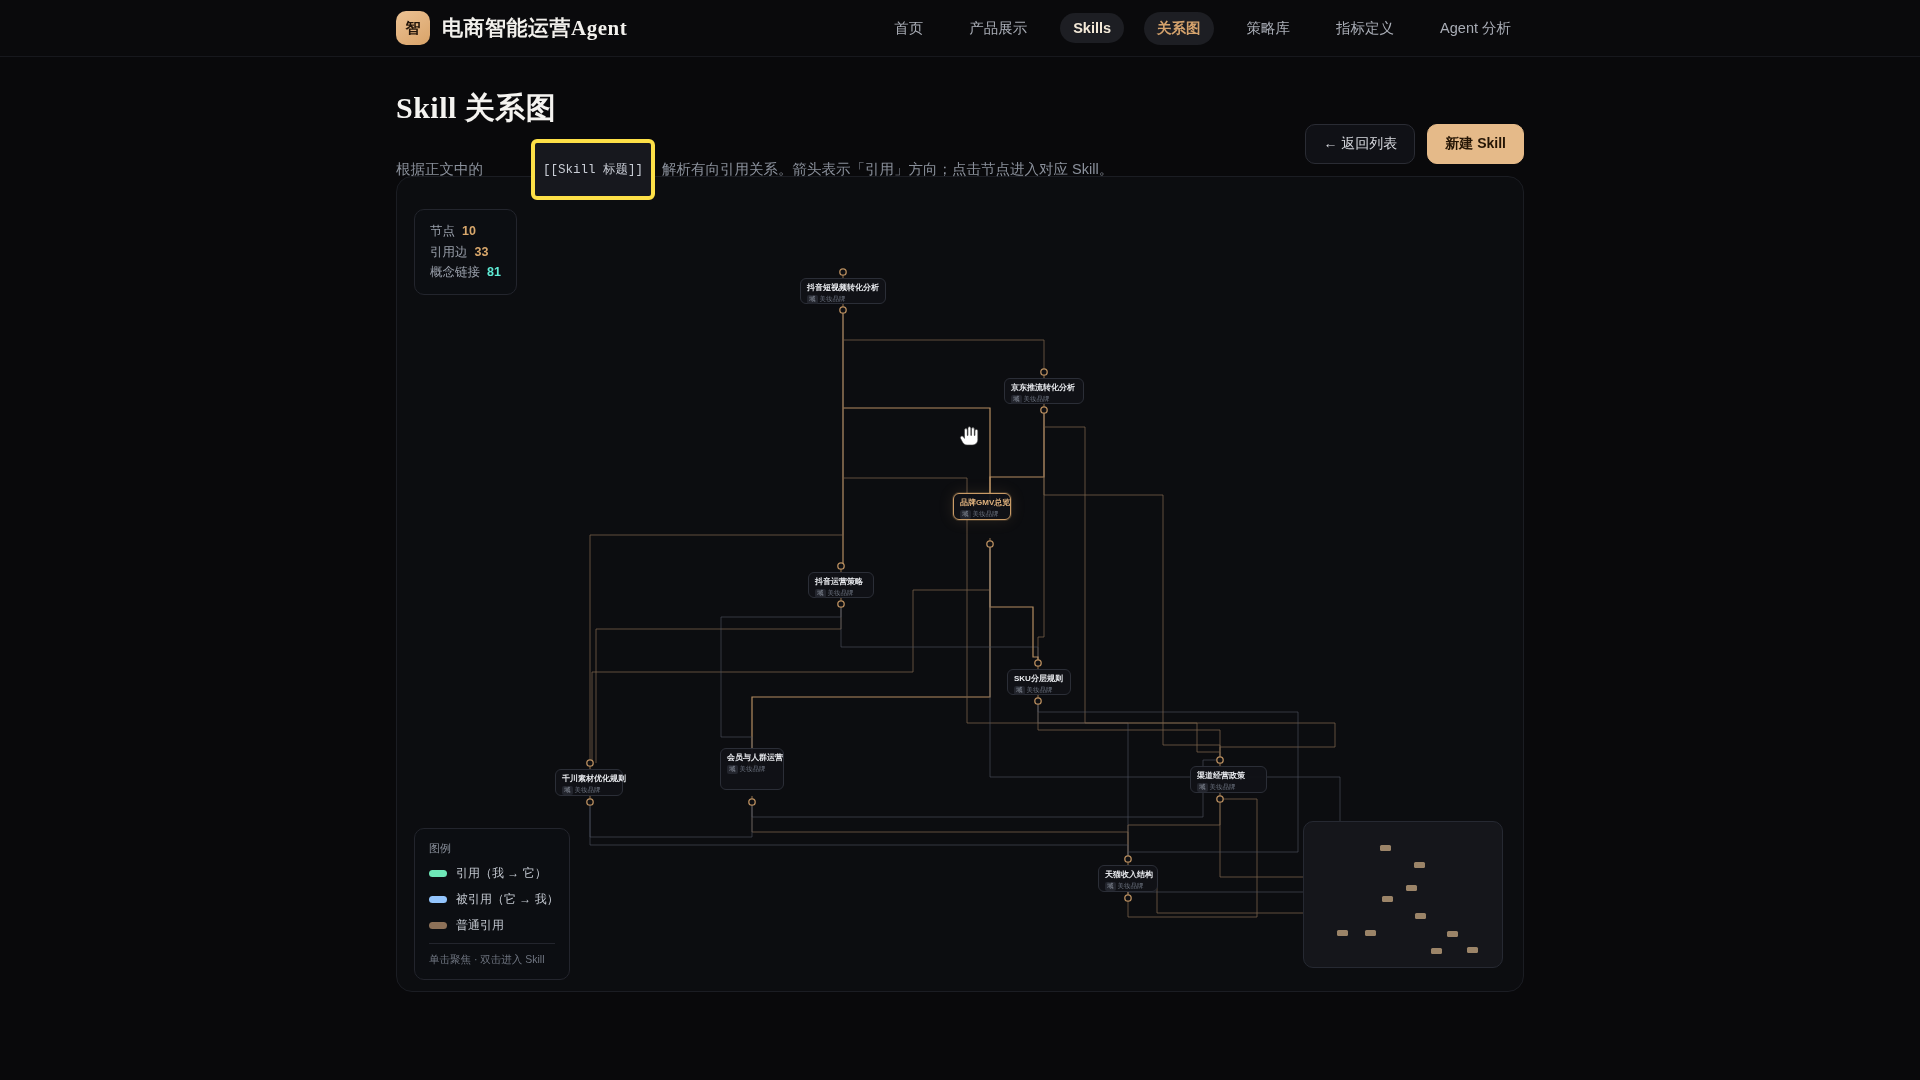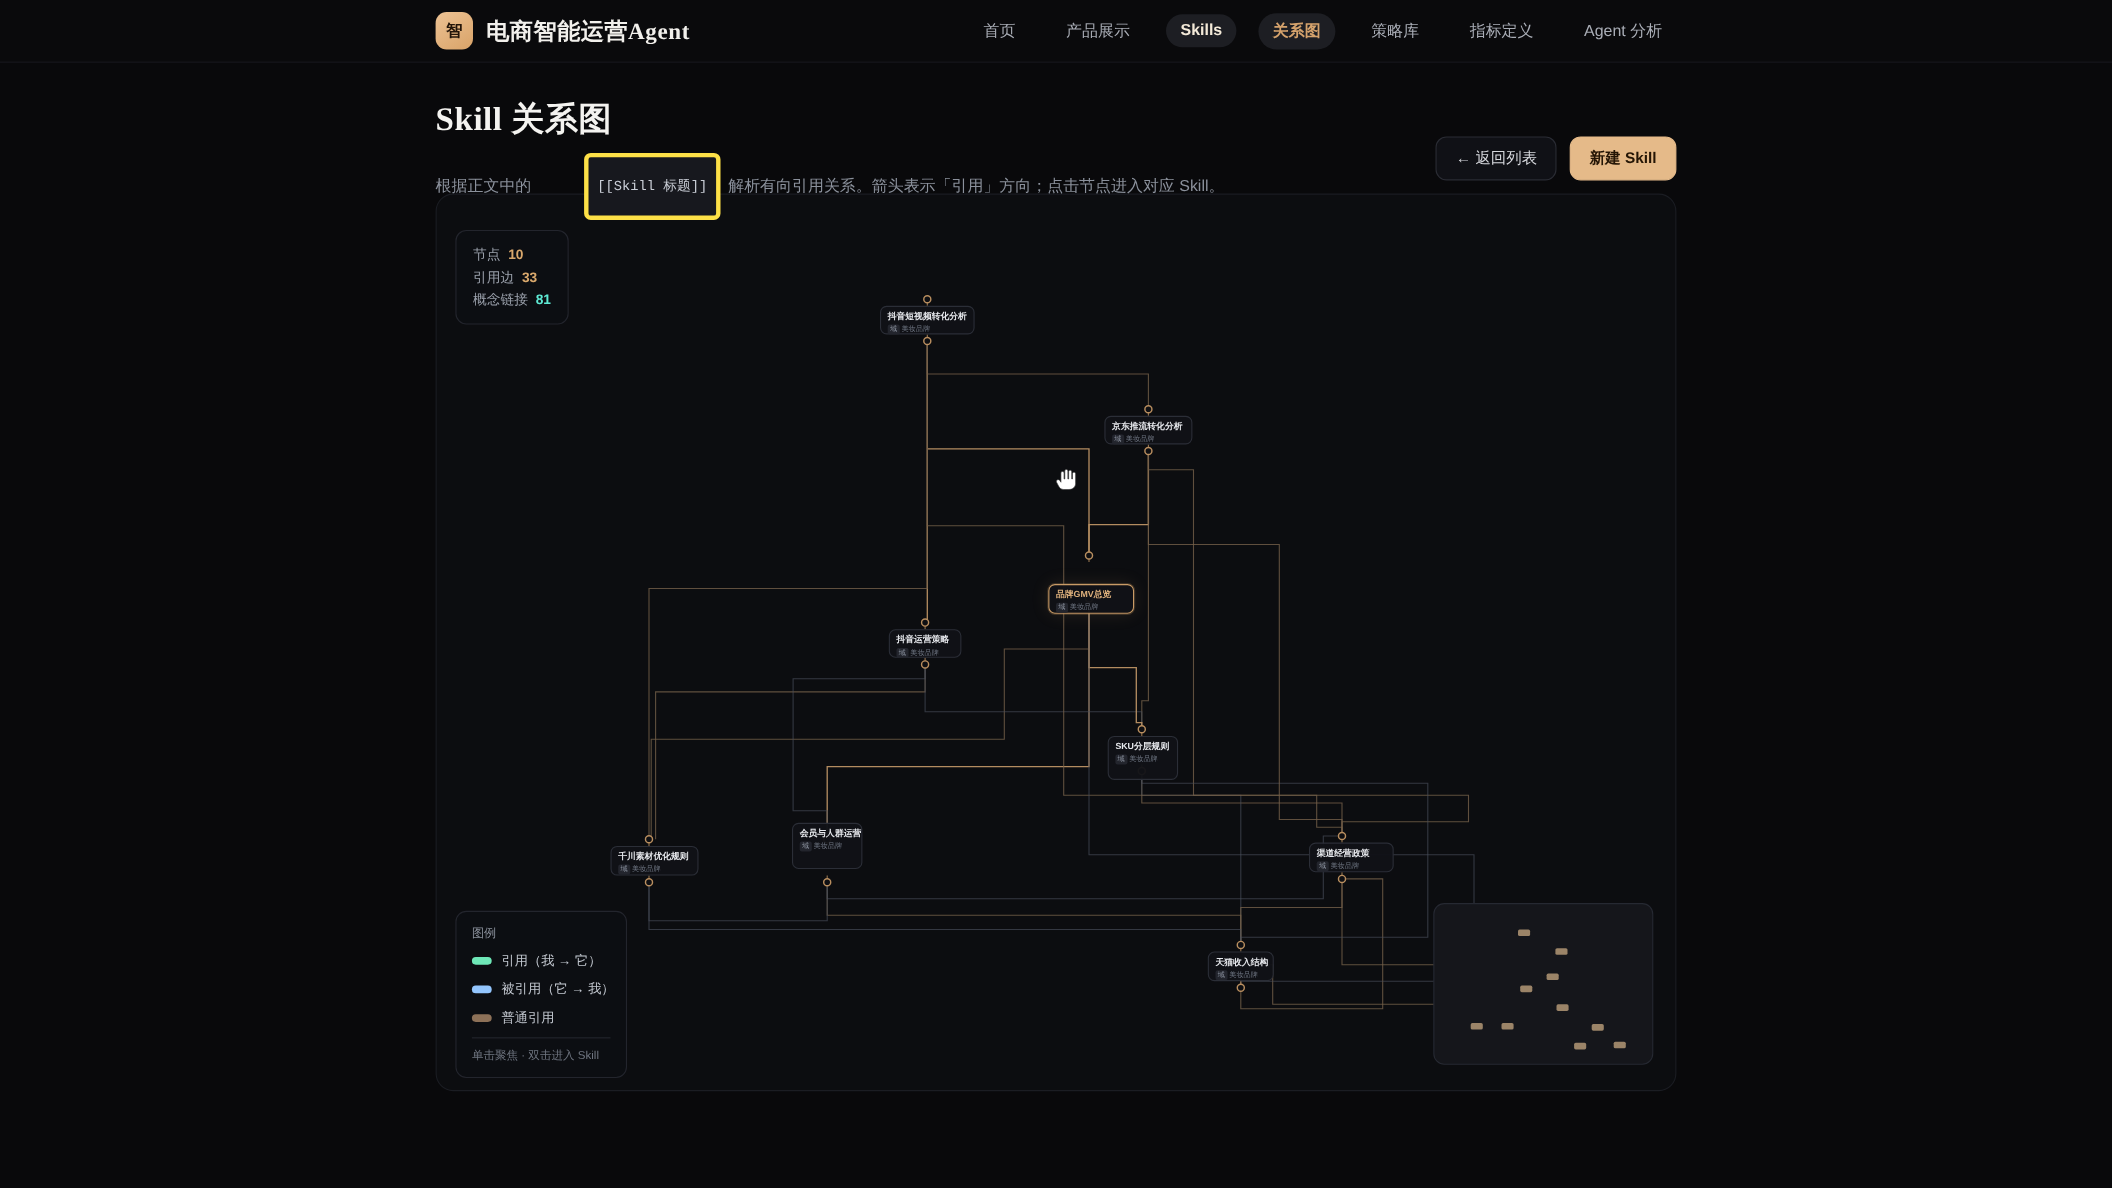--- a/index.html
+++ b/index.html
@@ -170,42 +170,42 @@
             <span>美妆品牌</span>
           </div>
         </div>
         <div class="gnode" style="left: 607px; top: 201px; width: 80px; height: 26px;">
           <div class="t">京东推流转化分析</div>
           <div class="s">
             <span class="tag">域</span>
             <span>美妆品牌</span>
           </div>
         </div>
-        <div class="gnode focused" style="left: 556px; top: 354px; width: 78px; height: 27px;">
+        <div class="gnode focused" style="left: 556px; top: 316px; width: 58px; height: 27px;">
           <div class="t">品牌GMV总览</div>
           <div class="s">
             <span class="tag">域</span>
             <span>美妆品牌</span>
           </div>
         </div>
         <div class="gnode" style="left: 411px; top: 395px; width: 66px; height: 26px;">
           <div class="t">抖音运营策略</div>
           <div class="s">
             <span class="tag">域</span>
             <span>美妆品牌</span>
           </div>
         </div>
-        <div class="gnode" style="left: 610px; top: 492px; width: 64px; height: 40px;">
+        <div class="gnode" style="left: 610px; top: 492px; width: 64px; height: 26px;">
           <div class="t">SKU分层规则</div>
           <div class="s">
             <span class="tag">域</span>
             <span>美妆品牌</span>
           </div>
         </div>
-        <div class="gnode" style="left: 158px; top: 592px; width: 80px; height: 27px;">
+        <div class="gnode" style="left: 158px; top: 592px; width: 68px; height: 27px;">
           <div class="t">千川素材优化规则</div>
           <div class="s">
             <span class="tag">域</span>
             <span>美妆品牌</span>
           </div>
         </div>
         <div class="gnode" style="left: 323px; top: 571px; width: 64px; height: 42px;">
           <div class="t">会员与人群运营</div>
           <div class="s">
             <span class="tag">域</span>

